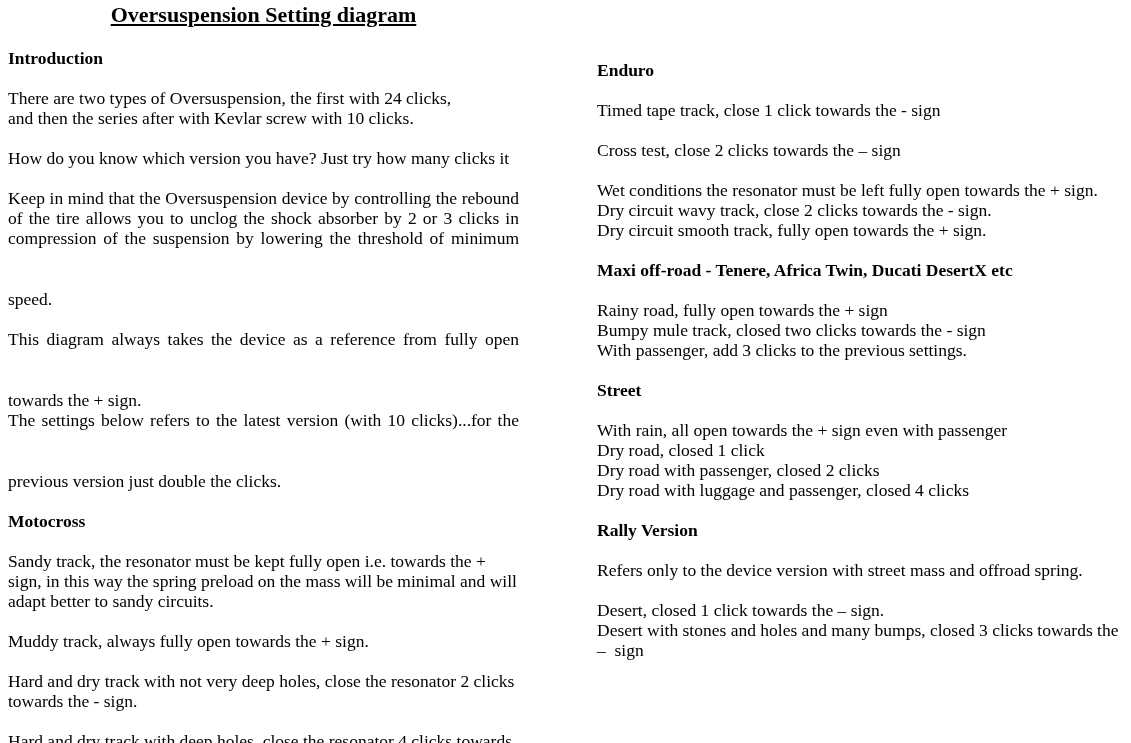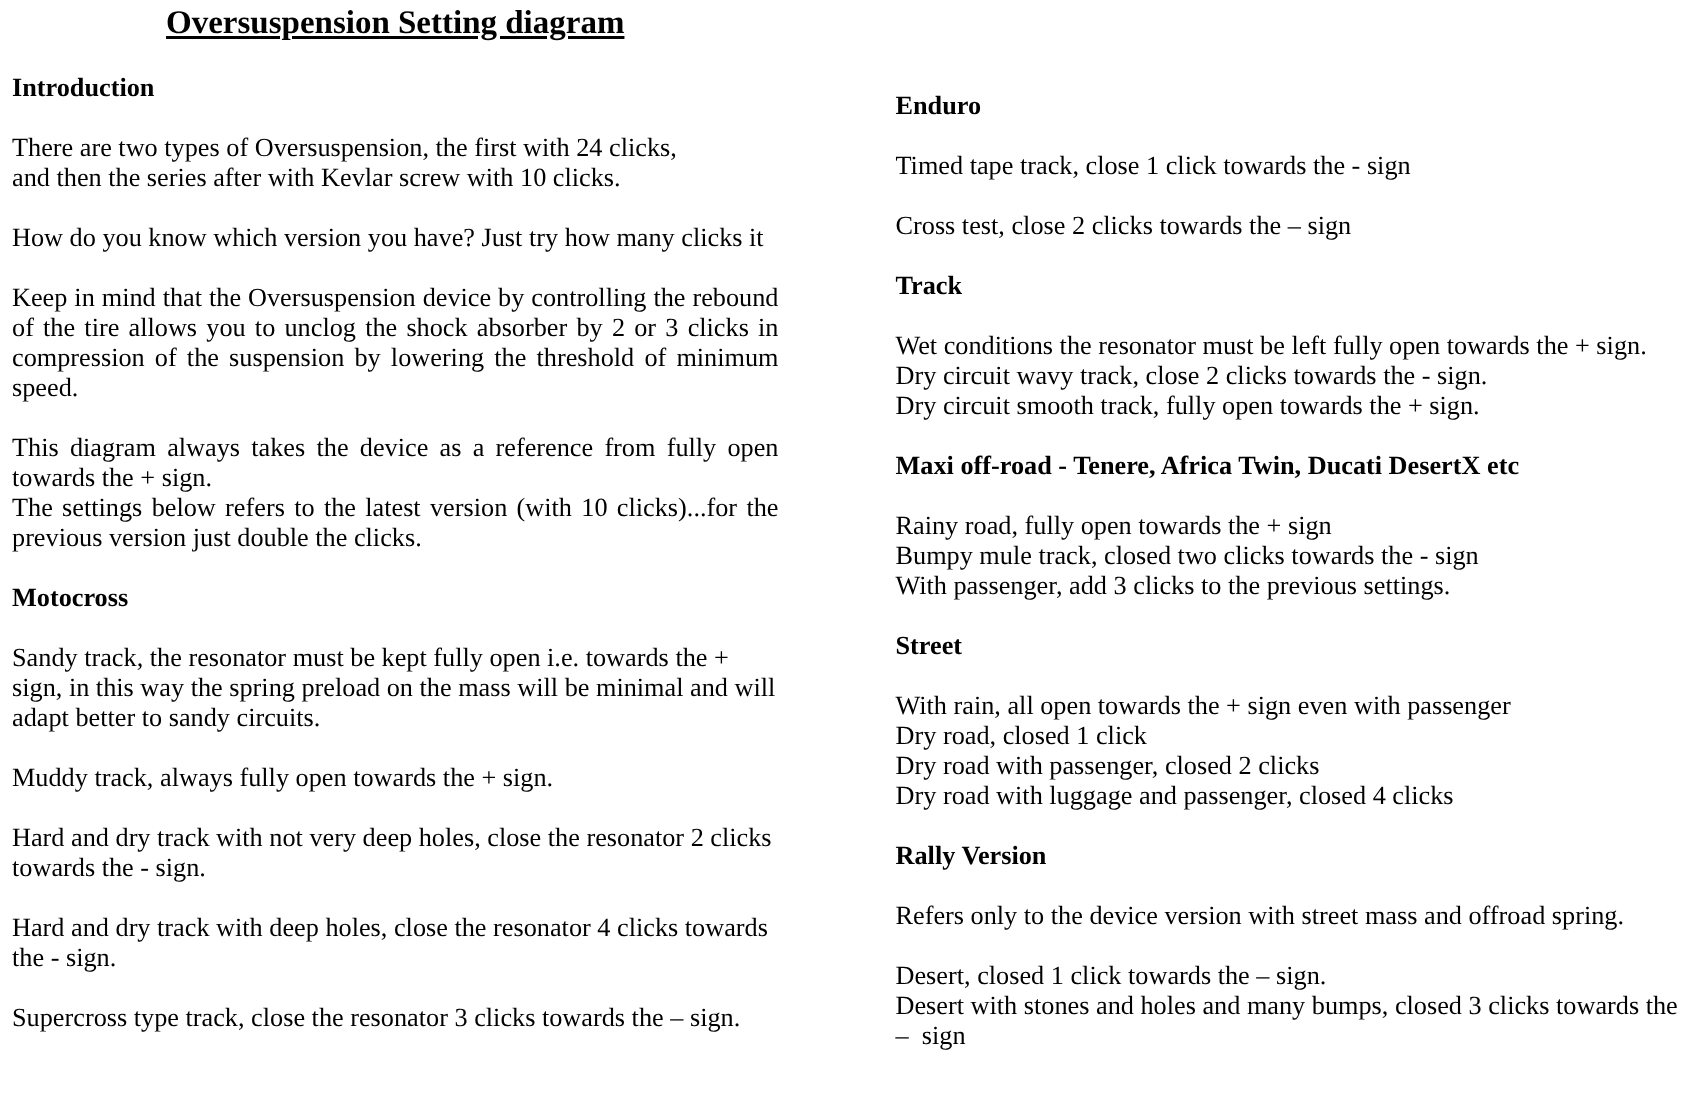--- a/index.html
+++ b/index.html
@@ -52,20 +52,21 @@
   .para .line {
     white-space: pre;
   }
   .para.justify .line {
     white-space: nowrap;
     text-align: justify;
     text-align-last: justify;
   }
   .para.justify .line:last-child {
     text-align-last: left;
+    margin-top: 41px;
   }
 </style>
 </head>
 <body>
 
 <div class="page">
 
   <div class="col col-left">
     <div class="doc-title block">Oversuspension Setting diagram</div>
 
@@ -116,21 +117,20 @@
 
   <div class="col col-right">
     <div class="h block">Enduro</div>
     <div class="para block">
         <div class="line">Timed tape track, close 1 click towards the - sign</div>
       </div>
     <div class="para block">
         <div class="line">Cross test, close 2 clicks towards the – sign</div>
       </div>
 
-    <div class="h block">Track</div>
     <div class="para block">
         <div class="line">Wet conditions the resonator must be left fully open towards the + sign.</div>
         <div class="line">Dry circuit wavy track, close 2 clicks towards the - sign.</div>
         <div class="line">Dry circuit smooth track, fully open towards the + sign.</div>
       </div>
 
     <div class="h block">Maxi off-road - Tenere, Africa Twin, Ducati DesertX etc</div>
     <div class="para block">
         <div class="line">Rainy road, fully open towards the + sign</div>
         <div class="line">Bumpy mule track, closed two clicks towards the - sign</div>

